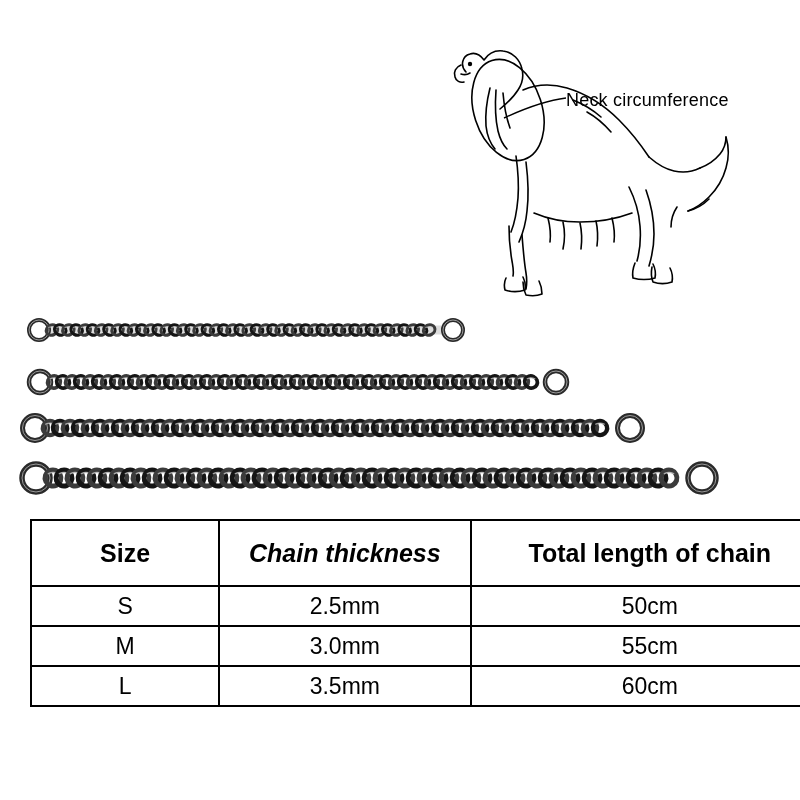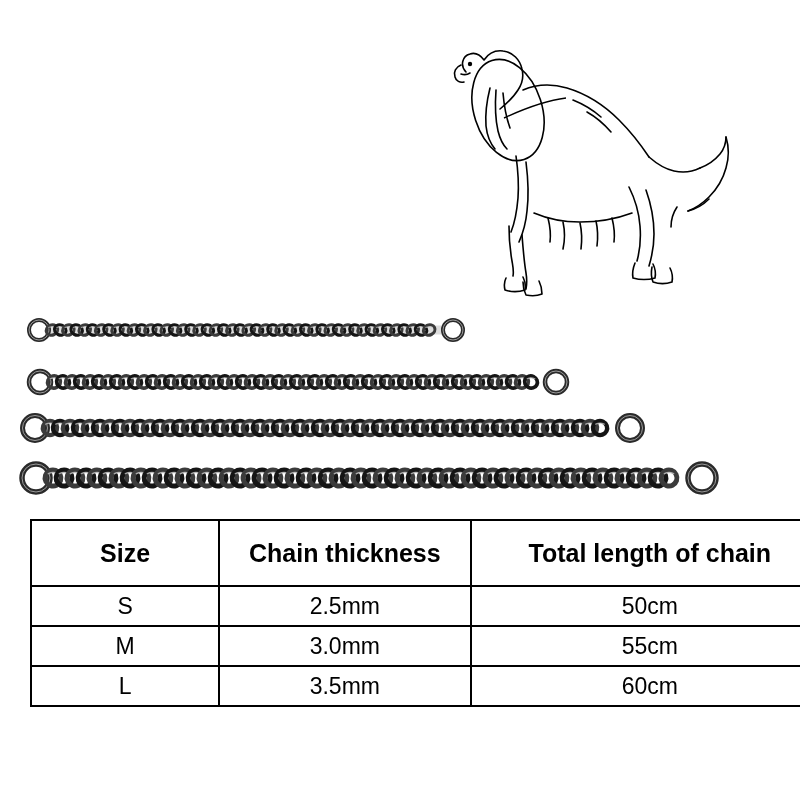--- a/index.html
+++ b/index.html
@@ -82,21 +82,21 @@
     font-size: 25px;
     font-weight: bold;
     line-height: 1.12;
   }
   #size-table tbody td {
     height: 38px;
     font-size: 23px;
     font-weight: normal;
   }
   .col-size { width: 23.5%; }
-  .col-thick { width: 31.5%; }
+  .col-thick { width: 31.5%; font-style: italic; }
   .col-len { width: 45%; margin-left: 32px; }
 </style>
 </head>
 <body>
 
 <div class="diagram">
 
   <div id="dog-illustration">
     <svg viewBox="0 0 340 280" fill="none" stroke="#000" stroke-width="1.6" stroke-linecap="round" stroke-linejoin="round">
 
@@ -139,20 +139,21 @@
       <path d="M166 191 c2 9 2 17 1 25"></path>
       <path d="M182 188 c2 8 3 16 2 24"></path>
       <path d="M143 70 c10 4 20 10 28 17"></path>
       <path d="M157 82 c9 5 17 12 24 20"></path>
     </svg>
   </div>
 
   <svg style="position:absolute;left:500px;top:60px;width:110px;height:70px;" viewBox="0 0 110 70" fill="none" stroke="#000" stroke-width="1.4">
     <path d="M4 58 C 30 46, 50 40, 66 38"></path>
   </svg>
+  <div id="neck-label">Neck circumference</div>
 
   <div class="chain-row" id="chain-s">
     <svg viewBox="0 0 448 40" preserveAspectRatio="none">
       <defs>
         <linearGradient id="lnkS" x1="0" y1="0" x2="0" y2="1">
           <stop offset="0%" stop-color="#9a9a9a"></stop>
           <stop offset="35%" stop-color="#3a3a3a"></stop>
           <stop offset="60%" stop-color="#111"></stop>
           <stop offset="100%" stop-color="#555"></stop>
         </linearGradient>

